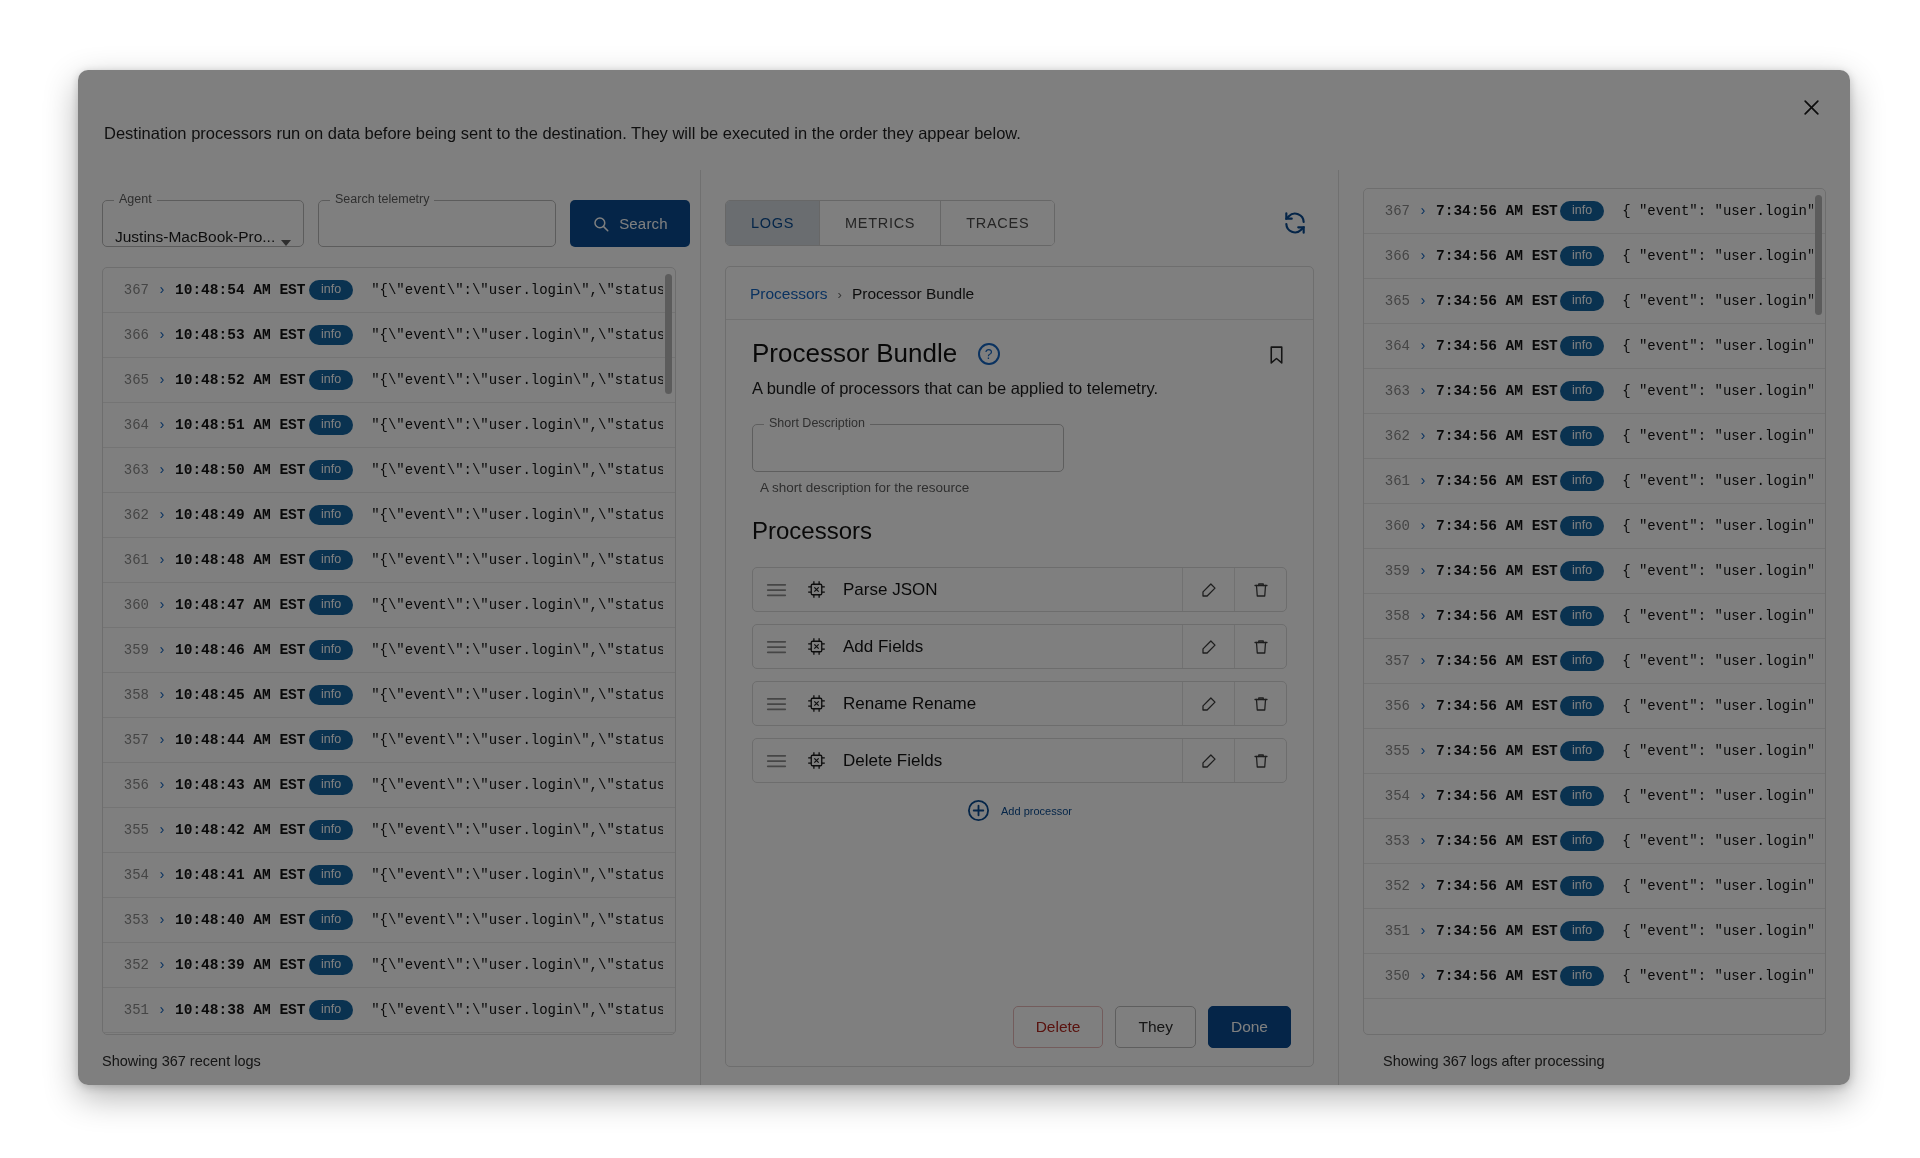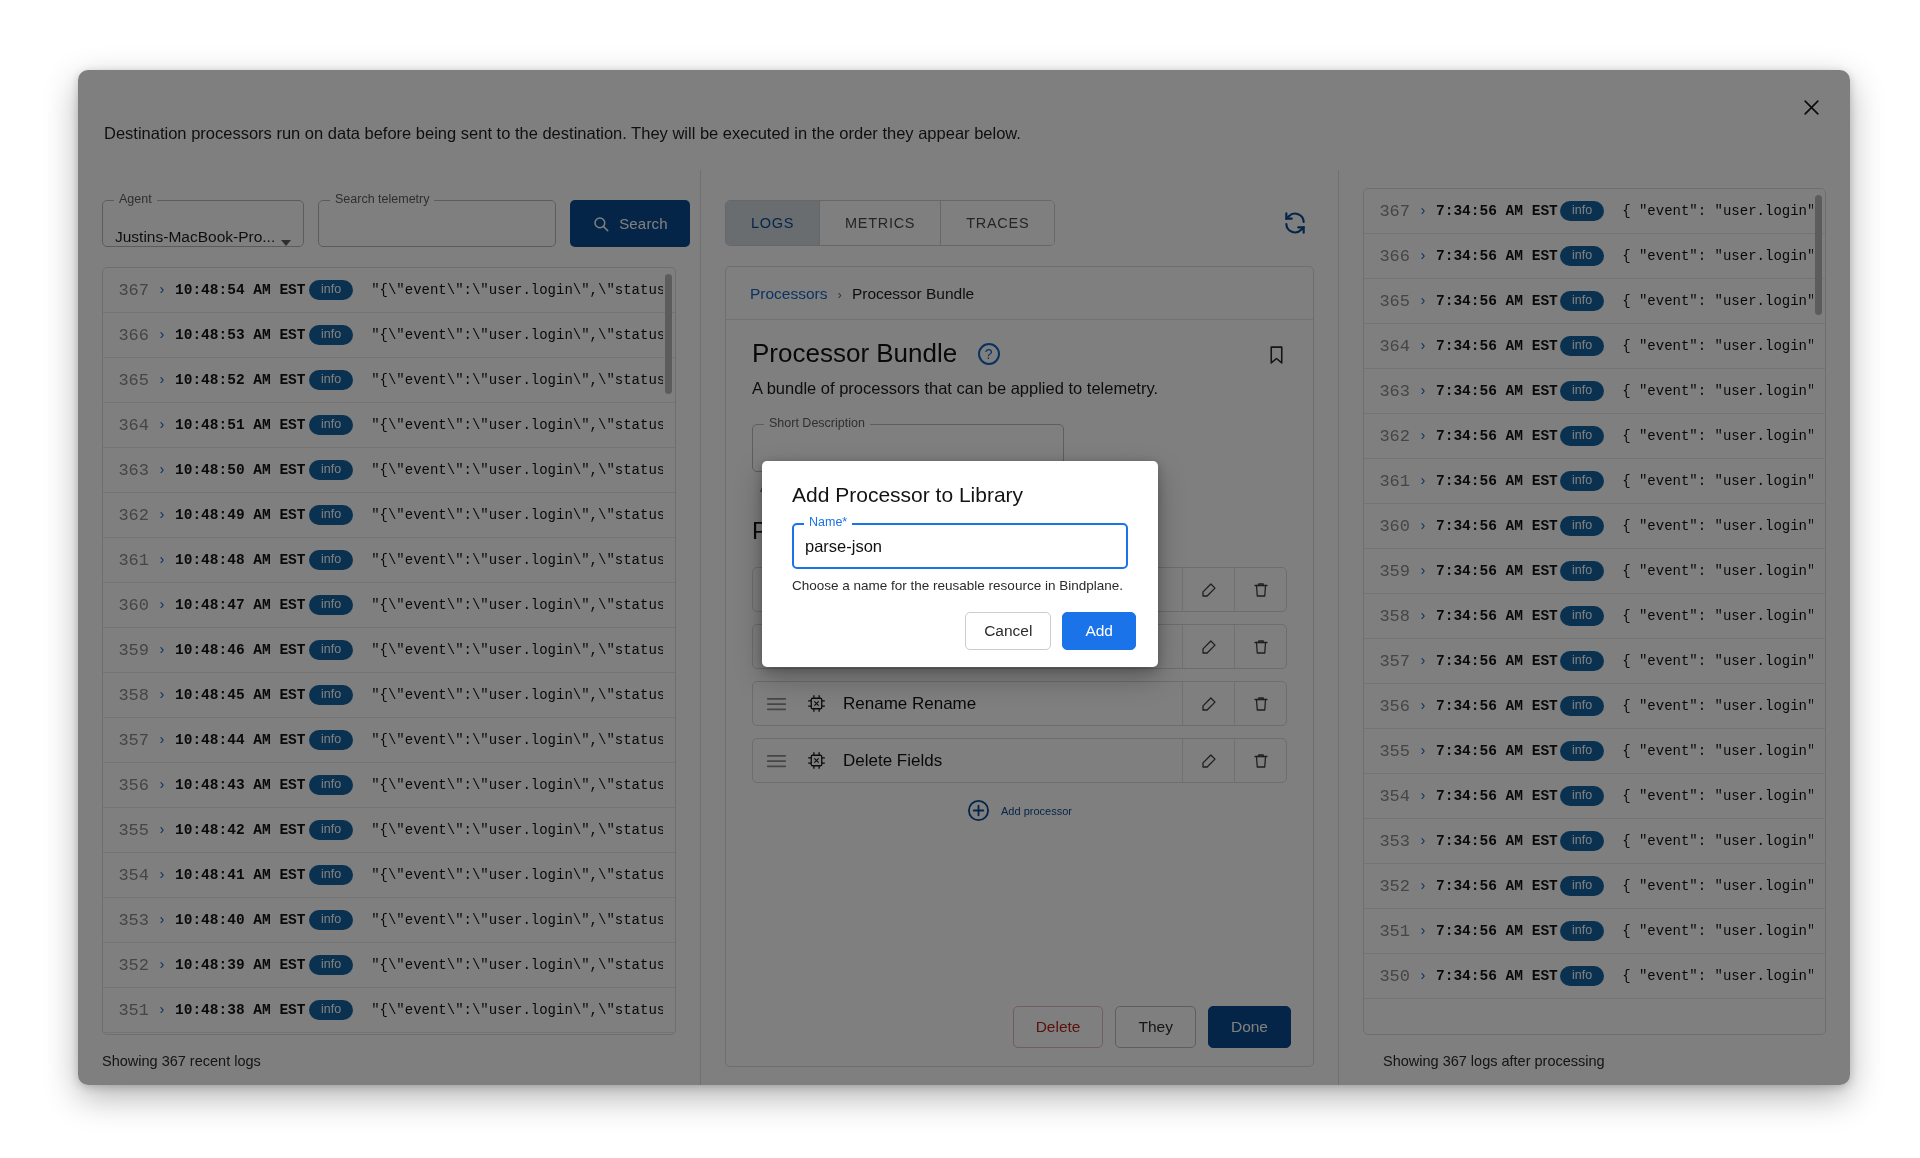--- a/index.html
+++ b/index.html
@@ -92,21 +92,21 @@
     border: 1px solid #dcdcdc; border-radius: 5px;
     overflow: hidden; background: #fff;
   }
   .col-right .log-wrap { top: 18px; }
   .log-scroll { position: absolute; inset: 0; overflow: hidden; }
   .log-row {
     display: flex; align-items: center; gap: 0;
     height: 45px; border-bottom: 1px solid #e8e8e8;
     padding: 0 12px; font-family: "Liberation Mono", monospace;
   }
-  .log-idx   { width: 34px; text-align: right; color: #8a8a8a; font-size: 17px; }
+  .log-idx   { width: 34px; text-align: right; color: #8a8a8a; font-size: 14px; }
   .log-chev  { width: 26px; text-align: center; color: #1565c0; font-size: 14px; }
   .log-time  { width: 130px; color: #121212; font-size: 14.5px; font-weight: 700; white-space: nowrap; }
   .col-right .log-time { width: 120px; }
   .log-badge {
     background: #1565a0; color: #fff; border-radius: 11px;
     font-size: 12.5px; padding: 3px 12px 4px; margin: 0 18px 0 4px;
     font-family: "Liberation Sans", sans-serif; line-height: 1;
   }
   .log-body {
     flex: 1; font-size: 14px; color: #121212;
@@ -765,32 +765,14 @@
             </div>
           </div>
         <div class="log-scrollbar"></div>
       </div>
       <div class="log-foot">Showing 367 logs after processing</div>
     </div>
 
     <div class="page-scrim"></div>
   </div>
 
-  <div class="modal">
-    <div class="modal-title">Add Processor to Library</div>
-
-    <div class="name-field-wrap">
-      <div class="name-field">
-        <span class="legend">
-          <span>Name</span><span class="req">*</span>
-        </span>
-        <input type="text" value="parse-json" style="">
-      </div>
-    </div>
-    <div class="name-help">Choose a name for the reusable resource in Bindplane.</div>
-
-    <div class="modal-foot">
-      <button class="btn-cancel">Cancel</button>
-      <button class="btn-add">Add</button>
-    </div>
-  </div>
 
 </div>
 
 </body></html>

